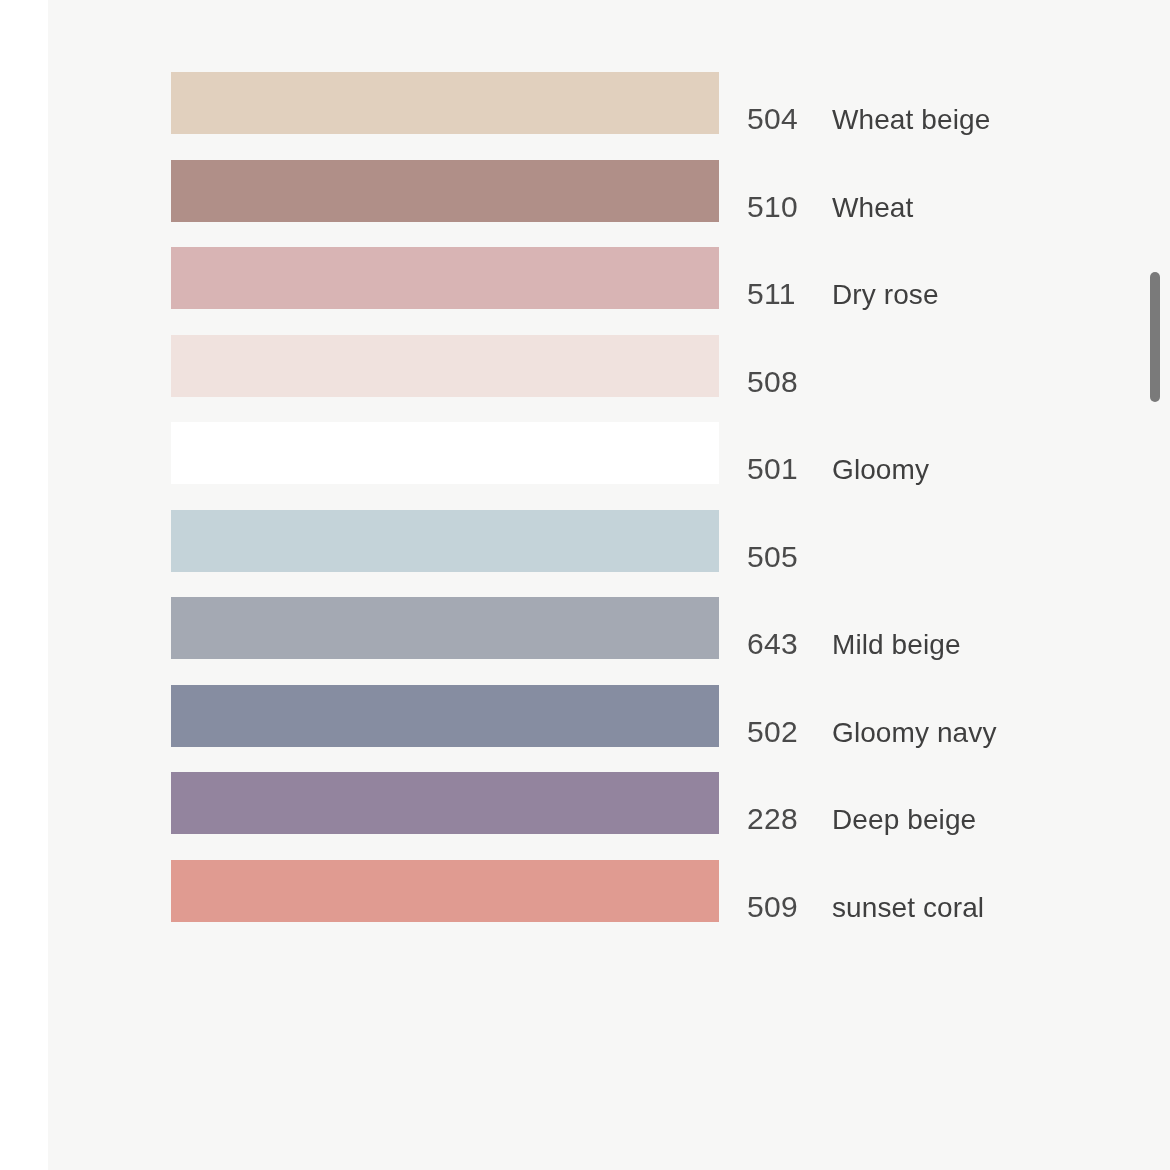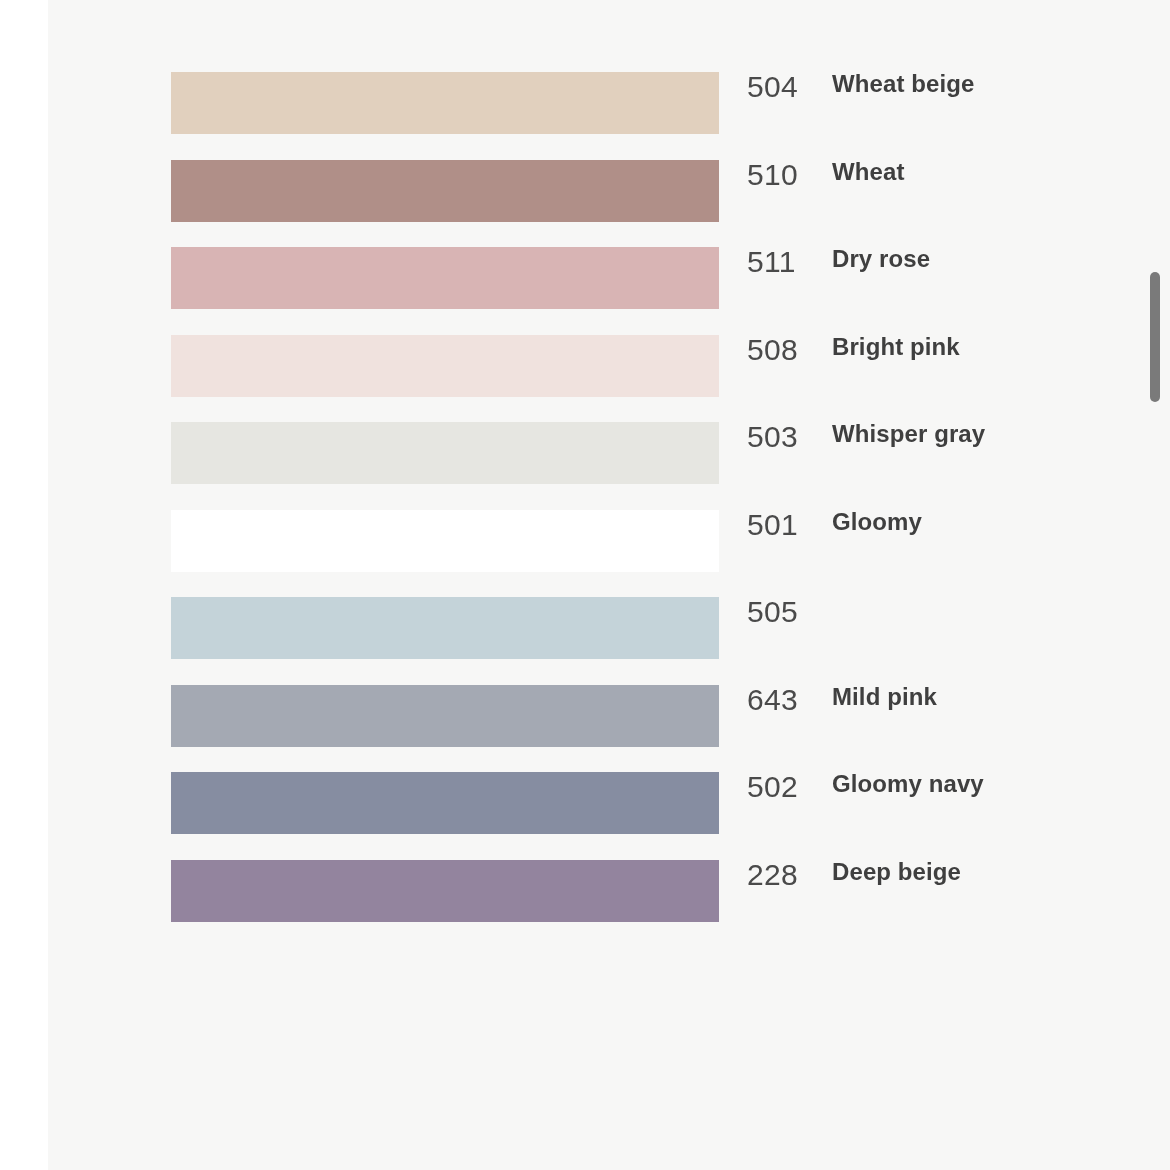--- a/index.html
+++ b/index.html
@@ -38,21 +38,21 @@
   
   #palette-list {
     position: absolute;
     left: 123px;   
     top: 72px;
     width: 900px;
   }
 
   .palette-row {
     display: flex;
-    align-items: flex-start;
+    align-items: flex-end;
     height: 62px;
     margin-bottom: 25.5px;
   }
 
   .swatch {
     width: 548px;
     height: 62px;
     flex: 0 0 548px;
     box-sizing: border-box;
   }
@@ -65,22 +65,22 @@
     font-weight: 300;
     color: #4a4a4a;
     letter-spacing: 0.3px;
     line-height: 1;
     white-space: nowrap;
   }
 
   .swatch-name {
     flex: 1 1 auto;
     margin-left: 27px;
-    font-size: 24px;
-    font-weight: 700;
+    font-size: 28px;
+    font-weight: 400;
     color: #3f3f3f;
     letter-spacing: 0.1px;
     line-height: 1;
     white-space: nowrap;
   }
 
   
   #scrollbar-track {
     position: absolute;
     right: 8px;
@@ -116,50 +116,49 @@
           <div class="swatch-name">Wheat</div>
         </div>
         <div class="palette-row">
           <div class="swatch" style="background: rgb(216, 180, 180);"></div>
           <div class="swatch-code">511</div>
           <div class="swatch-name">Dry rose</div>
         </div>
         <div class="palette-row">
           <div class="swatch" style="background: rgb(240, 226, 222);"></div>
           <div class="swatch-code">508</div>
-          <div class="swatch-name">Bright pink</div>
-        </div>
-        <div class="palette-row">
-          <div class="swatch" style="background: rgb(230, 230, 225);"></div>
-          <div class="swatch-code">503</div>
-          <div class="swatch-name">Whisper gray</div>
         </div>
         <div class="palette-row">
           <div class="swatch" style="background: rgb(255, 255, 255);"></div>
           <div class="swatch-code">501</div>
           <div class="swatch-name">Gloomy</div>
         </div>
         <div class="palette-row">
           <div class="swatch" style="background: rgb(196, 211, 217);"></div>
           <div class="swatch-code">505</div>
         </div>
         <div class="palette-row">
           <div class="swatch" style="background: rgb(164, 169, 179);"></div>
           <div class="swatch-code">643</div>
-          <div class="swatch-name">Mild pink</div>
+          <div class="swatch-name">Mild beige</div>
         </div>
         <div class="palette-row">
           <div class="swatch" style="background: rgb(134, 141, 161);"></div>
           <div class="swatch-code">502</div>
           <div class="swatch-name">Gloomy navy</div>
         </div>
         <div class="palette-row">
           <div class="swatch" style="background: rgb(147, 132, 158);"></div>
           <div class="swatch-code">228</div>
           <div class="swatch-name">Deep beige</div>
+        </div>
+        <div class="palette-row">
+          <div class="swatch" style="background: rgb(224, 155, 145);"></div>
+          <div class="swatch-code">509</div>
+          <div class="swatch-name">sunset coral</div>
         </div>
       </div>
 
   </div>
 
   <div id="scrollbar-track">
     <div id="scrollbar-thumb" style="top: 272px; height: 130px; background: rgb(122, 122, 122);"></div>
   </div>
 
 </div>

